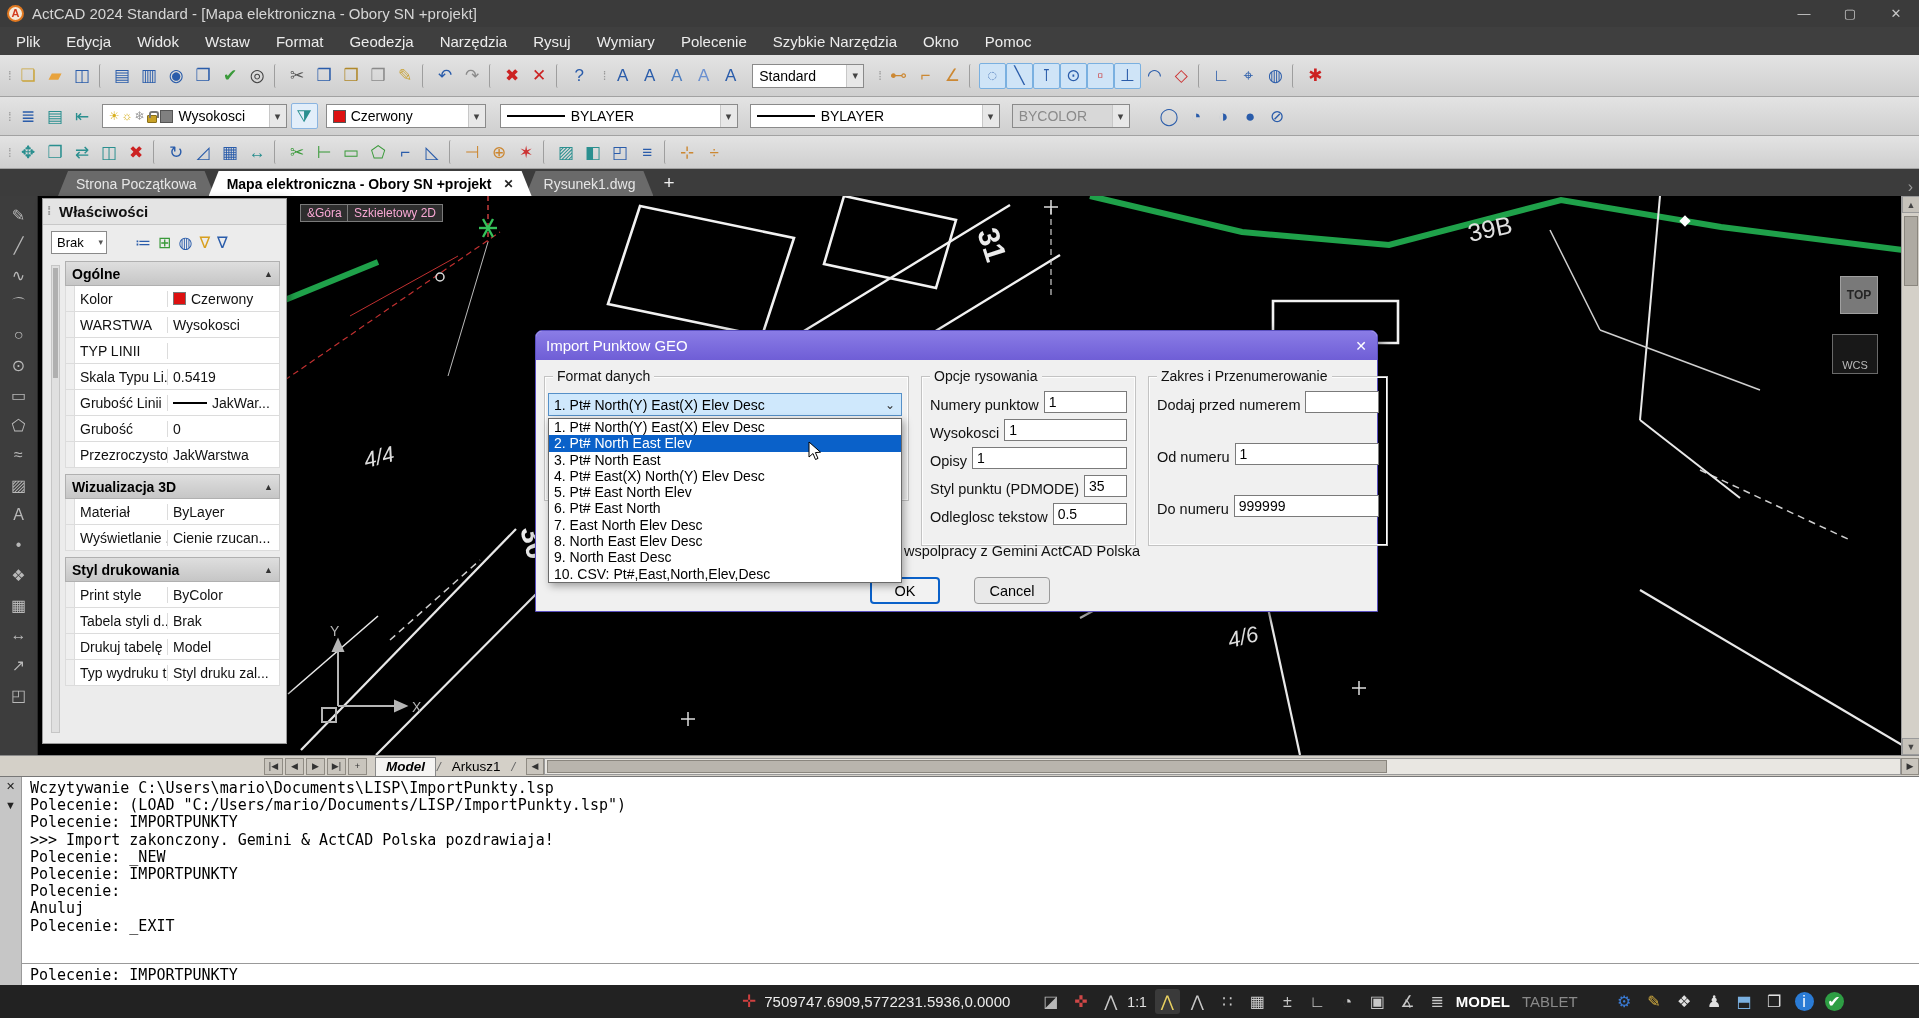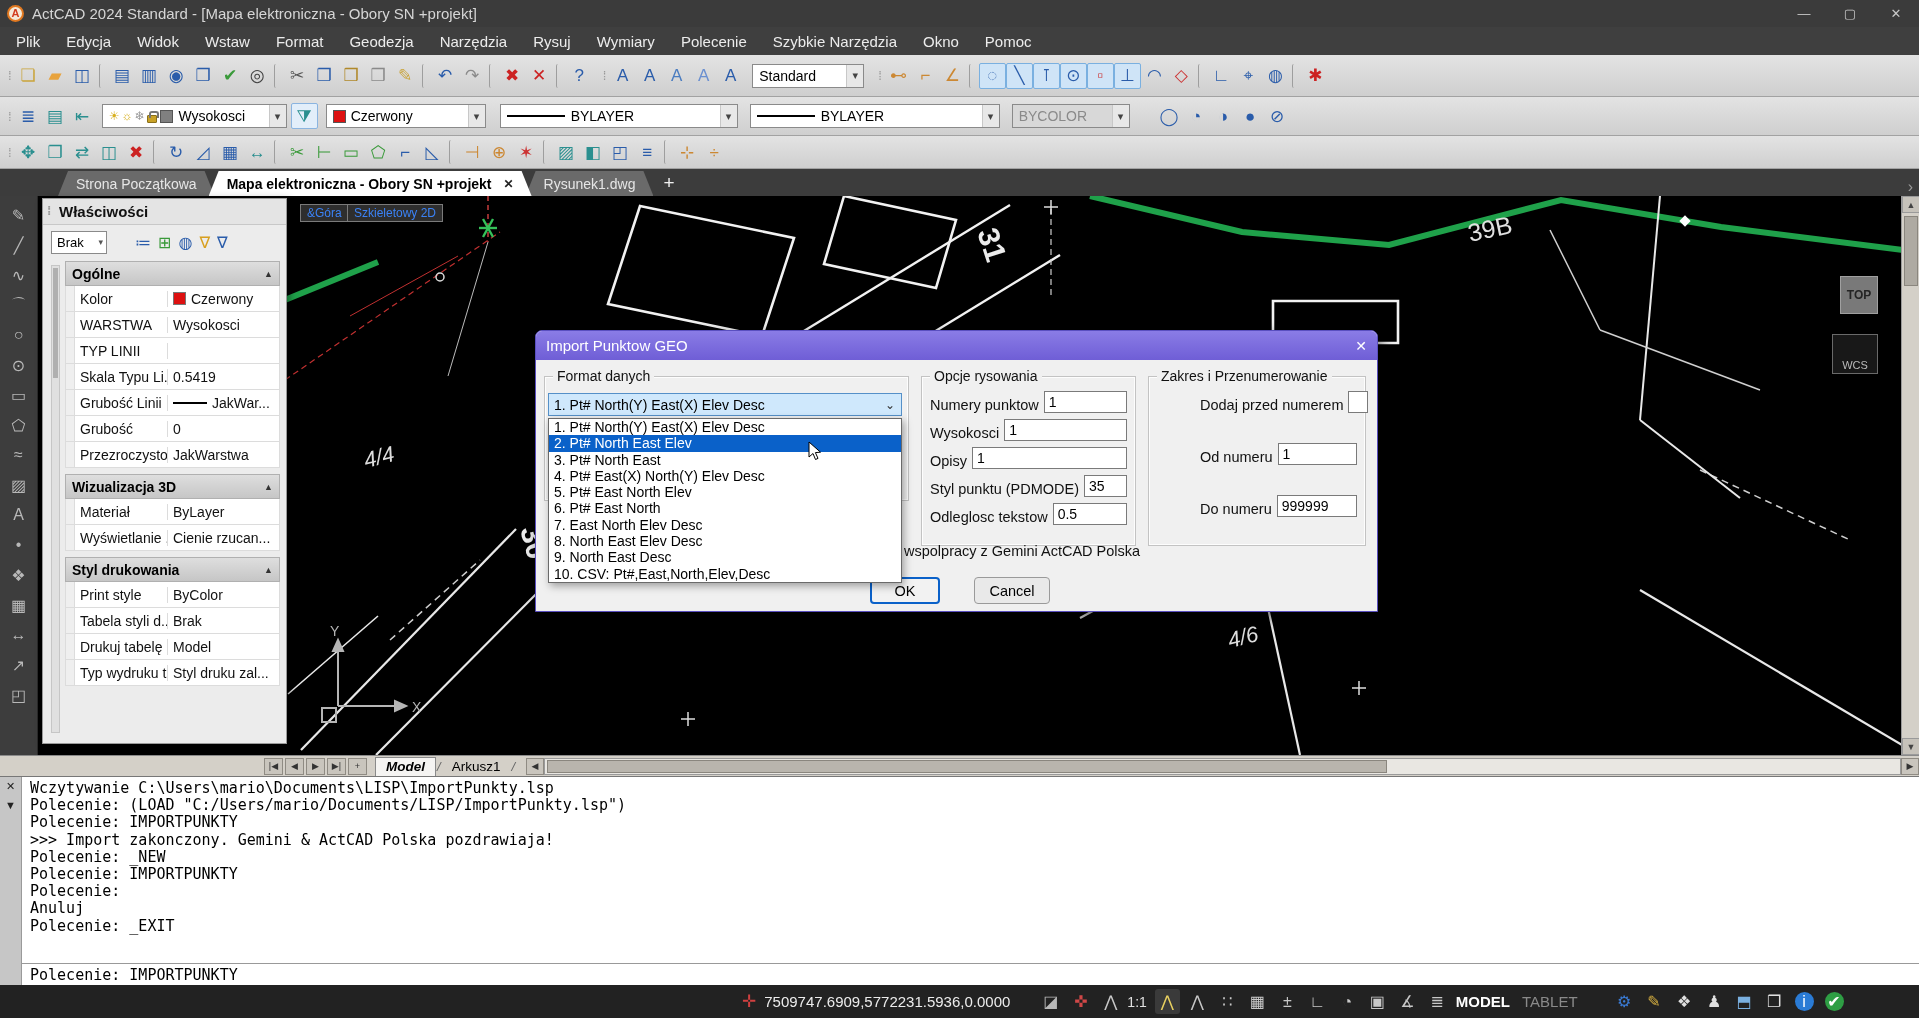--- a/index.html
+++ b/index.html
@@ -43,21 +43,21 @@
   .tabadd { color:#f0f0f0; font-size:19px; margin-left:16px; margin-bottom:2px; }
   .tabscroll { margin-left:auto; color:#999; font-size:16px; margin-right:6px; }
 
   
   .workspace { position:absolute; left:0; top:196px; width:1919px; height:559px; background:#000; }
   .lefttools { position:absolute; left:0; top:0; width:38px; height:559px; background:#3d3d3d; border-right:1px solid #2a2a2a; display:flex; flex-direction:column; align-items:center; padding-top:4px; z-index:5; }
   .lti { width:30px; height:30px; display:flex; align-items:center; justify-content:center; }
   .lti .g { font-size:16px; }
   .canvas { position:absolute; left:38px; top:0; width:1881px; height:559px; }
   .canvas svg { position:absolute; left:0; top:0; }
-  .vplabel { position:absolute; height:18px; border:1px solid #7a7a7a; background:#2e2e2e; color:#3b82f6; font-size:12px; line-height:16px; padding:0 6px; }
+  .vplabel { position:absolute; height:18px; border:1px solid #7a7a7a; background:#2e2e2e; color:#f9a8d4; font-size:12px; line-height:16px; padding:0 6px; }
   .gizmo-top { position:absolute; left:1802px; top:80px; width:38px; height:38px; background:#8f8f8f; border:1px solid #bdbdbd; color:#2b2b2b; font-size:12px; font-weight:bold; display:flex; align-items:center; justify-content:center; opacity:.85; }
   .wcsbox { position:absolute; left:1794px; top:138px; width:46px; height:40px; border:1px solid #6a6a6a; color:#b9b9b9; font-size:11px; display:flex; align-items:flex-end; justify-content:center; padding-bottom:2px; background:rgba(60,60,60,.4); }
   .vscroll { position:absolute; left:1863px; top:0; width:18px; height:559px; background:#d4d0c8; border-left:1px solid #9a9a9a; }
   .vscroll .sarr { width:18px; height:17px; font-size:9px; color:#444; text-align:center; line-height:17px; background:#c6c2ba; border:1px solid #9a9a9a; }
   .vscroll .sarr.b { position:absolute; bottom:0; }
   .vscroll .thumb { position:absolute; top:20px; left:2px; width:14px; height:70px; background:#aeaaa2; border:1px solid #8a867e; }
 
   
   .props { position:absolute; left:42px; top:2px; width:245px; height:546px; background:#ececec; border:1px solid #9a9a9a; box-shadow:2px 2px 8px rgba(0,0,0,.45); z-index:10; font-size:14px; }
   .ptitle { height:26px; display:flex; align-items:center; font-weight:bold; font-size:15px; color:#111; padding-left:16px; background:#e4e4e4; border-bottom:1px solid #c8c8c8; position:relative; }
@@ -81,21 +81,21 @@
   .pval .lineg { width:34px; border-top:2px solid #000; margin-right:5px; flex:0 0 auto; }
 
   
   .dialog { position:absolute; left:535px; top:134px; width:843px; height:282px; background:#f0f0f0; border:1px solid #5a4fc0; border-radius:7px 7px 0 0; box-shadow:4px 5px 14px rgba(0,0,0,.55); z-index:20; font-size:15px; }
   .dtitle { height:29px; background:linear-gradient(#8a7ce6,#6f5ed6); border-radius:6px 6px 0 0; color:#fff; display:flex; align-items:center; padding-left:10px; font-size:15px; }
   .dclose { margin-left:auto; margin-right:10px; color:#fff; font-size:14px; }
   .group { position:absolute; border:1px solid #c3c3c3; box-shadow:inset 0 0 0 1px #fdfdfd; }
   .group .glabel { position:absolute; top:-9px; left:8px; background:#f0f0f0; padding:0 4px; font-size:14px; color:#111; }
   .g-format { left:8px; top:45px; width:365px; height:125px; }
   .g-opcje { left:385px; top:45px; width:215px; height:170px; }
-  .g-zakres { left:612px; top:45px; width:218px; height:170px;padding-left:43px; }
+  .g-zakres { left:612px; top:45px; width:240px; height:170px; }
   .dcombo { position:absolute; left:12px; top:62px; width:354px; height:23px; background:#cfe8fc; border:1px solid #5590c8; display:flex; align-items:center; padding-left:5px; font-size:14px; }
   .dcombo .arr { margin-left:auto; padding-right:6px; color:#333; font-size:12px; }
   .droplist { position:absolute; left:12px; top:87px; width:354px; height:165px; background:#fff; border:1px solid #6a6a6a; z-index:30; font-size:14px; box-shadow:2px 3px 8px rgba(0,0,0,.35); }
   .opt { height:16.3px; line-height:16.3px; padding-left:5px; color:#000; white-space:nowrap; overflow:hidden; }
   .opt.selected { background:#0a61c9; color:#fff; }
   .cursor-icon { position:absolute; left:258px; top:22px; z-index:31; }
   .frow { display:flex; align-items:flex-end; margin:0 8px; }
   .flabel { font-size:14.5px; color:#111; white-space:nowrap; margin-right:5px; }
   .finput { flex:1; height:22px; border:1px solid #7a7a7a; font-size:14px; padding:0 4px; font-family:"Liberation Sans",sans-serif; background:#fff; min-width:20px; }
   .g-opcje .frow { margin-top:6px; }

